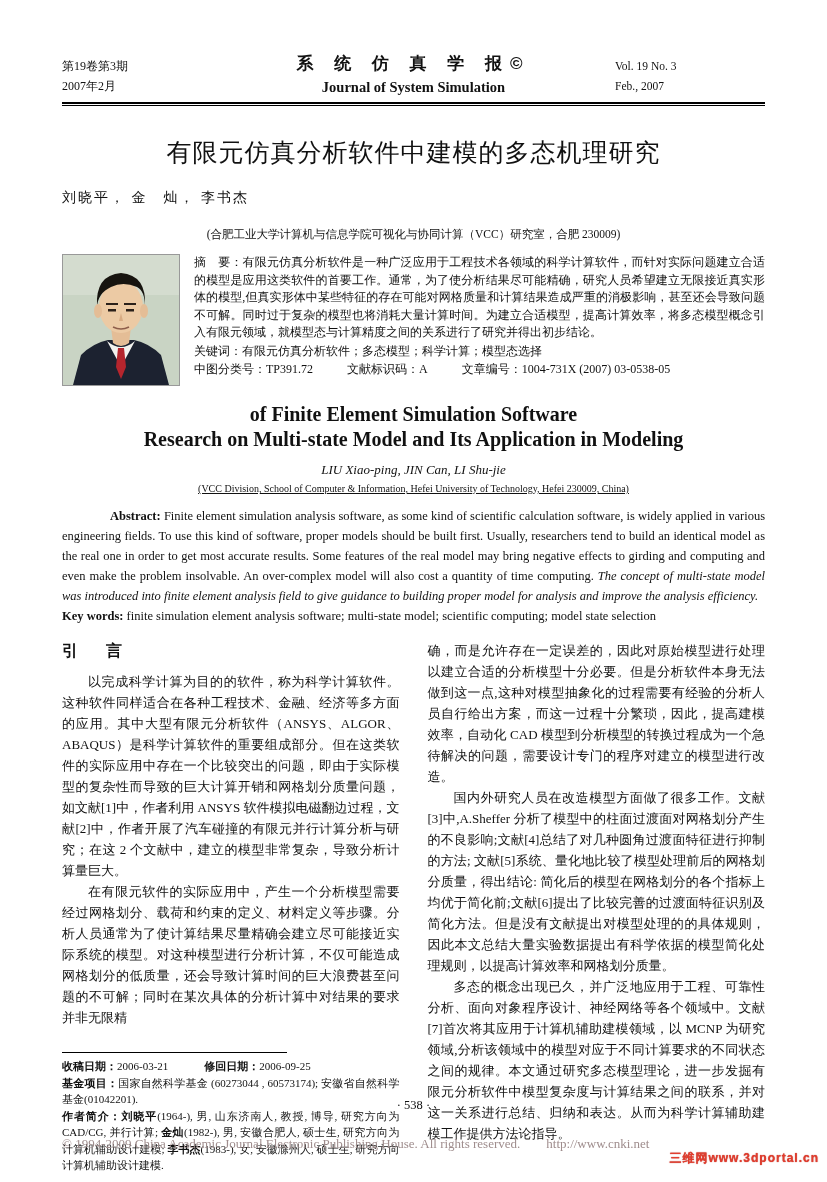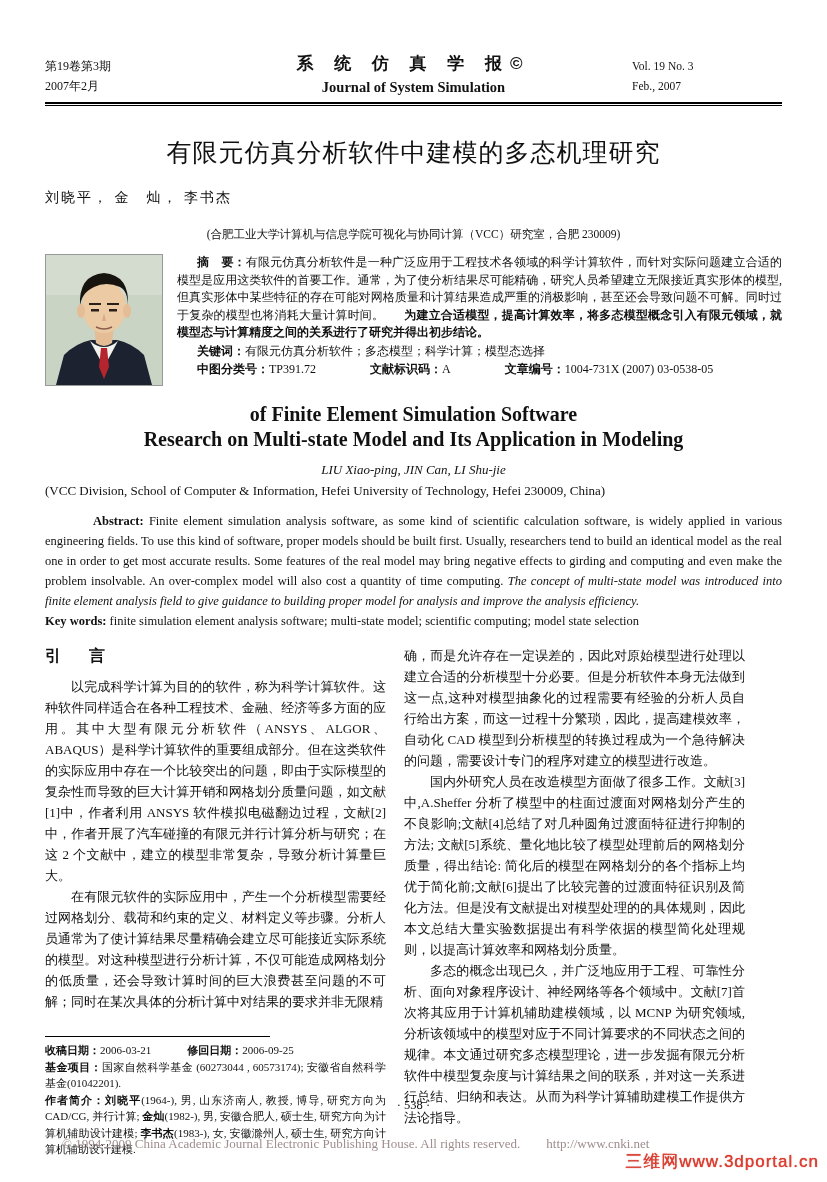--- a/index.html
+++ b/index.html
@@ -6,78 +6,78 @@
   html,body { background:#e8e8e8; }
   .page {
     position:relative;
     width:827px; height:1182px;
     margin:0 auto;
     background:#ffffff;
     font-family:"Liberation Serif","DejaVu Serif",serif;
     color:#111;
     overflow:hidden;
   }
-  .content { padding:0 45px; }
+  .content { padding:0 62px; }
 
   
   .jheader { display:flex; align-items:flex-end; justify-content:space-between; padding-top:52px; }
   .jh-left { width:150px; font-size:12px; line-height:20px; }
   .jh-center { text-align:center; flex:1; }
   .jh-cn { font-size:17px; font-weight:bold; letter-spacing:8px; font-family:"Liberation Sans","DejaVu Sans",sans-serif; }
   .jh-en { font-size:14.5px; font-weight:bold; margin-top:4px; }
   .jh-right { width:150px; font-size:11.5px; line-height:20px; text-align:left; }
   .double-rule { margin-top:6px; border-top:2px solid #000; border-bottom:1.5px solid #000; height:4px; }
 
   
   .title-cn { text-align:center; font-size:25px; font-weight:normal; margin-top:30px;
               font-family:"Liberation Sans","DejaVu Sans",sans-serif; letter-spacing:1px; }
   .authors-cn { text-align:left; font-size:14px; margin-top:20px; letter-spacing:2px; }
   .affil-cn { text-align:center; font-size:11.5px; margin-top:20px; }
 
   
   .abs-row { display:flex; margin-top:12px; }
   .photo-box { width:118px; height:132px; flex:0 0 118px; margin-right:14px; border:1px solid #999; }
   .abs-text { flex:1; font-size:12px; line-height:17.5px; text-align:justify; }
-  .abs-text .b { font-weight:bold;margin-left:20px; }
+  .abs-text .b { font-weight:normal; }
   .kw-line { margin-top:1px; }
   .clc-line { margin-top:1px; }
   .clc-seg { display:inline-block; }
   .clc-gap { display:inline-block; width:34px; }
 
   
   .title-en { text-align:center; font-size:20px; font-weight:bold; line-height:25px; margin-top:16px; }
   .authors-en { text-align:center; font-size:13px; font-style:italic; margin-top:10px; }
-  .affil-en { font-size:13px; margin-top:5px; }
+  .affil-en { text-align:center; font-size:10px; margin-top:5px;text-decoration:underline; }
 
   
   .abs-en { margin-top:12px; font-size:12.5px; line-height:20px; text-align:justify; }
   .abs-en .lbl { font-weight:bold;margin-left:48px; }
   .abs-en .it { font-style:italic; }
   .kw-en { font-size:12.5px; line-height:20px; }
   .kw-en .lbl { font-weight:bold; }
 
   
-  .columns { display:flex; gap:18px; margin-top:14px; }
+  .columns { display:flex; gap:28px; margin-top:14px; }
   .col { width:341px; font-size:13px; line-height:21px; text-align:justify; }
   .col p { text-indent:2em; }
   .col p.noindent { text-indent:0; }
   .intro-heading { font-size:16px; font-weight:bold; letter-spacing:6px; margin-bottom:10px;
                    font-family:"Liberation Sans","DejaVu Sans",sans-serif; text-indent:0; }
 
   
   .footnote { margin-top:24px; font-size:11px; line-height:16.5px; text-align:justify; }
   .fn-rule { width:225px; border-top:1.5px solid #000; margin-bottom:5px; }
   .footnote .b { font-weight:bold; }
   .fn-gap { display:inline-block; width:36px; }
 
   
   .page-number { position:absolute; left:0; right:0; top:1098px; text-align:center; font-size:12.5px; }
   .copyright { position:absolute; left:62px; top:1136px; font-size:13px; color:#9f8d8d; }
   .copyright .url { margin-left:26px; }
-  .watermark { position:absolute; right:8px; top:1150px; font-size:17px; font-weight:normal;
+  .watermark { position:absolute; right:8px; top:1150px; font-size:12px; font-weight:bold;
                color:#e23d2e; letter-spacing:1px;
                text-shadow:0 0 1px #b02015; font-family:"Liberation Sans","DejaVu Sans",sans-serif; }
 </style>
 </head>
 <body>
 
 <div class="page">
   <div class="content">
 
     <div class="jheader">

